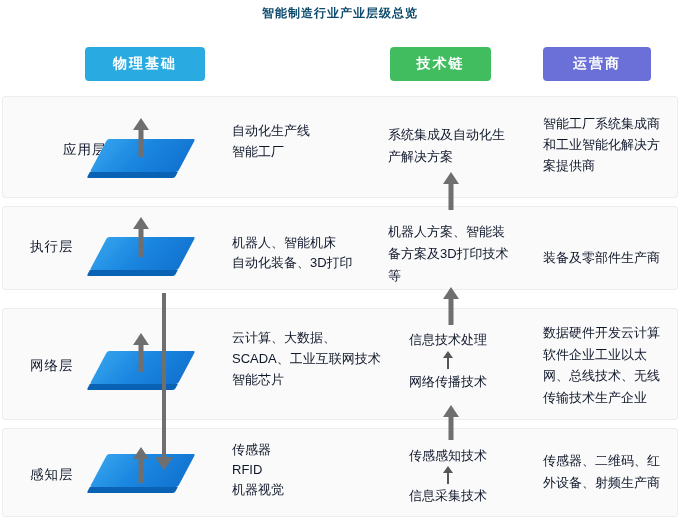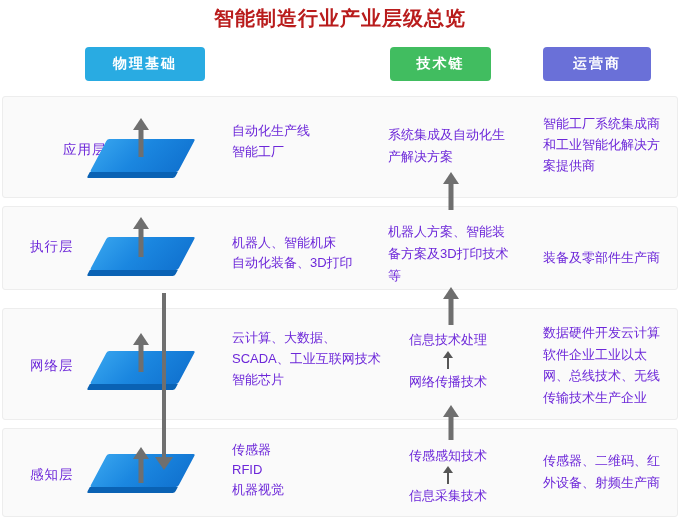--- a/index.html
+++ b/index.html
@@ -4,33 +4,33 @@
 <style>
   * { margin:0; padding:0; box-sizing:border-box; }
   html,body { background:#fff; }
   body { font-family:"Liberation Sans", sans-serif; }
   .canvas {
     position:relative; width:680px; height:521px; background:#fff;
     overflow:hidden; color:#4d4d4d;
   }
   .title {
     position:absolute; left:0; right:0; top:5px; text-align:center;
-    font-size:20px; font-weight:bold; color:#b91c1c; letter-spacing:1px;
+    font-size:12px; font-weight:bold; color:#0c4a6e; letter-spacing:1px;
   }
   .hdr {
     position:absolute; top:47px; height:34px; border-radius:4px;
     color:#fff; font-size:14px; font-weight:700; letter-spacing:2px;
     display:flex; align-items:center; justify-content:center;
   }
   .panel {
     position:absolute; left:2px; width:676px; background:#fafafa;
     border:1px solid #ededed; border-radius:3px;
   }
   .txt {
-    position:absolute; font-size:13px; color:#6d28d9;
+    position:absolute; font-size:13px; color:#0f172a;
     line-height:21px; white-space:pre-line;
   }
   .layer-label { font-size:13.5px; letter-spacing:1px; }
   
   .platform { position:absolute; left:97px; width:88px; height:39px;
     transform:skewX(-28deg); }
   .plat-face { width:100%; height:33px; border-radius:2px;
     background:linear-gradient(115deg,#33a0ec 0%,#1b87e0 45%,#1173d0 100%); }
   .plat-lip { width:100%; height:6px; border-radius:0 0 2px 2px;
     background:#0a62b4; }

